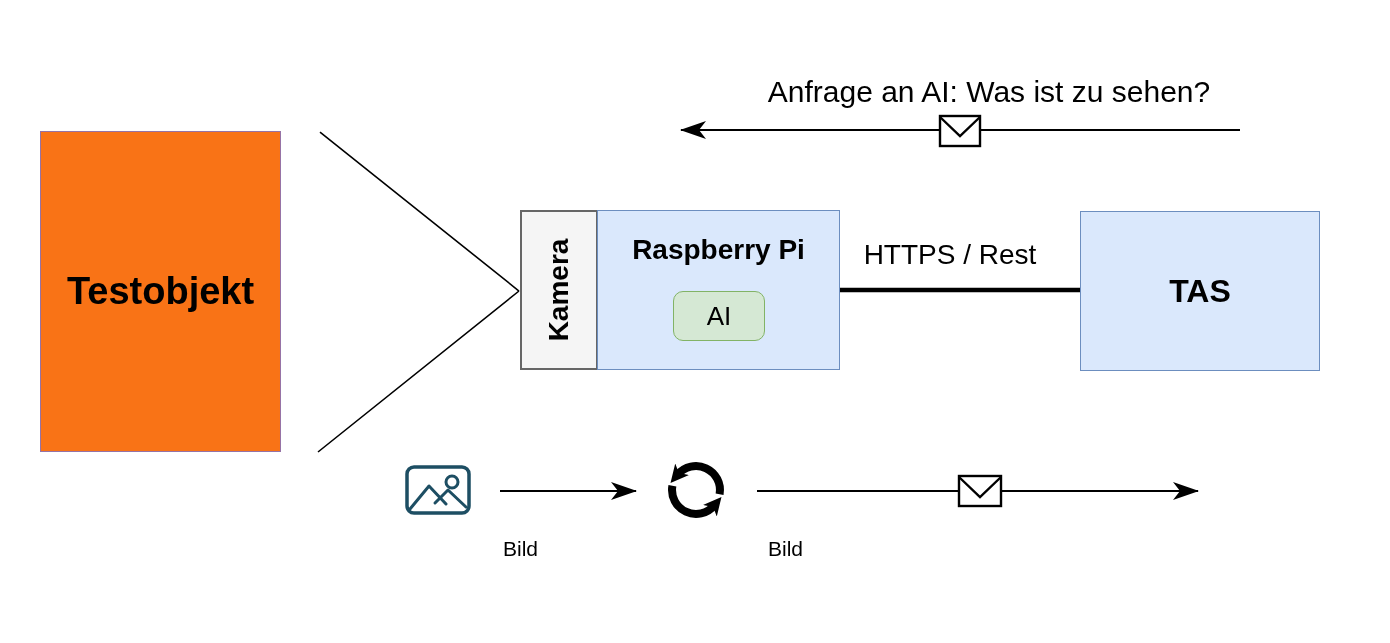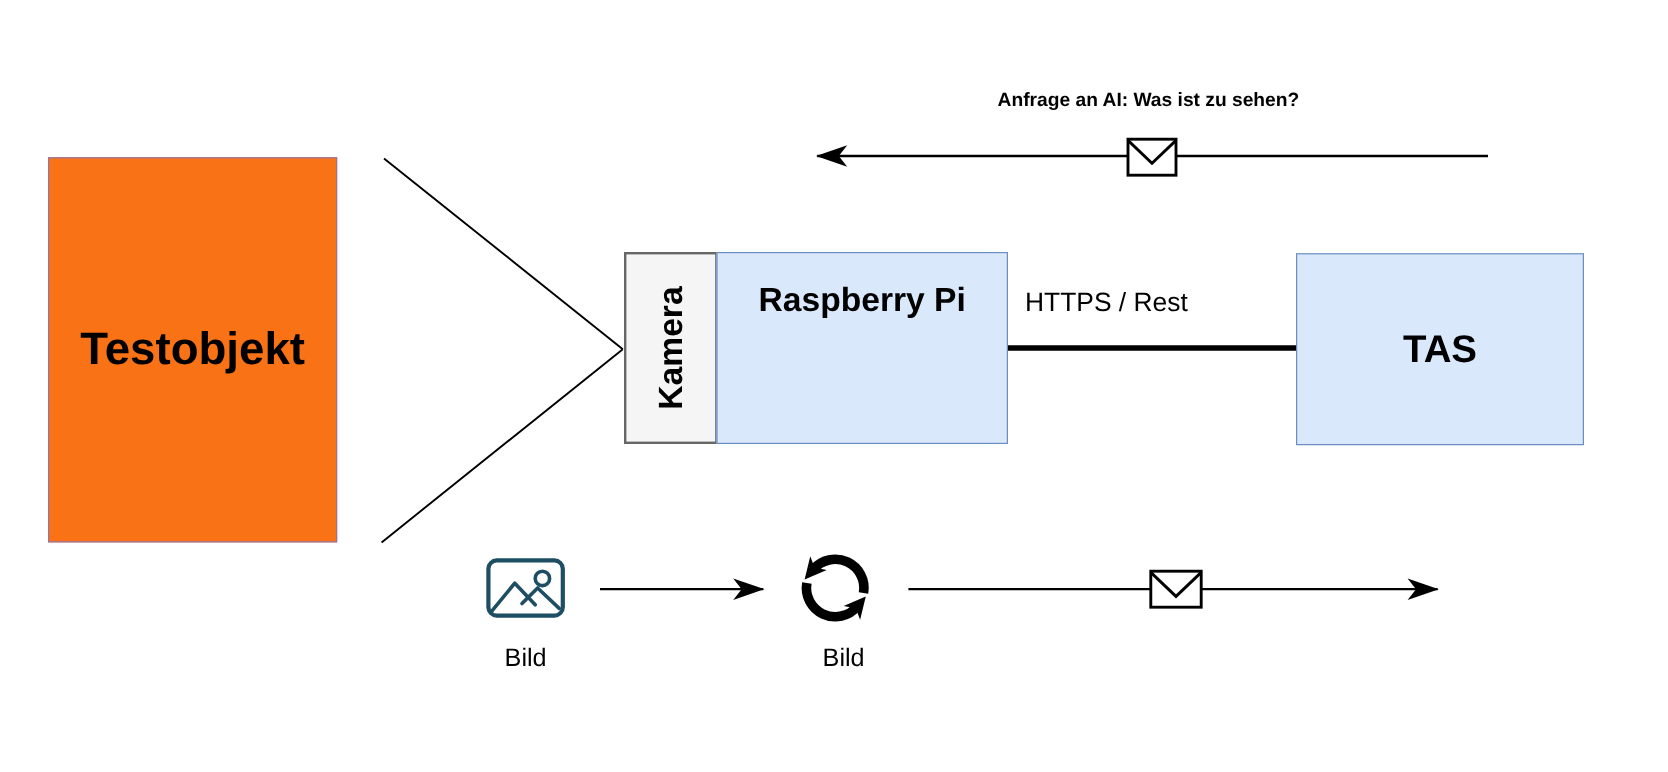--- a/index.html
+++ b/index.html
@@ -10,23 +10,23 @@
   .overlay{position:absolute;left:0;top:0;width:1390px;height:643px;}
   .box{position:absolute;box-sizing:border-box;display:flex;align-items:center;justify-content:center;}
   .testobjekt{left:40px;top:131px;width:241px;height:321px;background:#f97316;border:1.5px solid #9673A6;font-size:38px;font-weight:bold;}
   .kamera{left:520px;top:210px;width:78px;height:160px;background:#F5F5F5;border:2px solid #666666;font-size:28px;font-weight:bold;}
   .kamera .vertical{transform:rotate(-90deg);white-space:nowrap;}
   .raspi{left:597px;top:210px;width:243px;height:160px;background:#DAE8FC;border:1.5px solid #6C8EBF;display:block;}
   .raspi-title{margin-top:23px;text-align:center;font-size:28px;font-weight:bold;}
   .ai{left:75px;top:80px;width:92px;height:50px;background:#D5E8D4;border:1.5px solid #82B366;border-radius:10px;font-size:26px;}
   .tas{left:1080px;top:211px;width:240px;height:160px;background:#DAE8FC;border:1.5px solid #6C8EBF;font-size:32px;font-weight:bold;}
   .lbl{position:absolute;text-align:center;}
-  .top-lbl{left:707px;top:75px;width:500px;font-size:16px;font-weight:bold;}
-  .https-lbl{left:802px;top:239px;width:240px;font-size:22px;}
-  .step-lbl{top:534px;font-size:21px;line-height:30px;}
+  .top-lbl{left:739px;top:75px;width:500px;font-size:30px;}
+  .https-lbl{left:830px;top:239px;width:240px;font-size:28px;}
+  .step-lbl{top:534px;font-size:21px;line-height:30px;text-align:right;}
   .step-lbl .line{display:block;}
   .step1{left:338px;width:200px;}
   .step2{left:603px;width:200px;}
   .step3{left:850px;width:300px;}
 </style>
 </head>
 <body>
 
 <div class="canvas">
 
@@ -74,20 +74,23 @@
   <div class="box testobjekt">
     <span>Testobjekt</span>
   </div>
 
   <div class="box kamera">
     <span class="vertical">Kamera</span>
   </div>
 
   <div class="box raspi">
     <div class="raspi-title">Raspberry Pi</div>
+    <div class="box ai">
+      <span>AI</span>
+    </div>
   </div>
 
   <div class="box tas">
     <span>TAS</span>
   </div>
 
   <div class="lbl top-lbl">Anfrage an AI: Was ist zu sehen?</div>
 
   <div class="lbl https-lbl">HTTPS / Rest</div>
 

